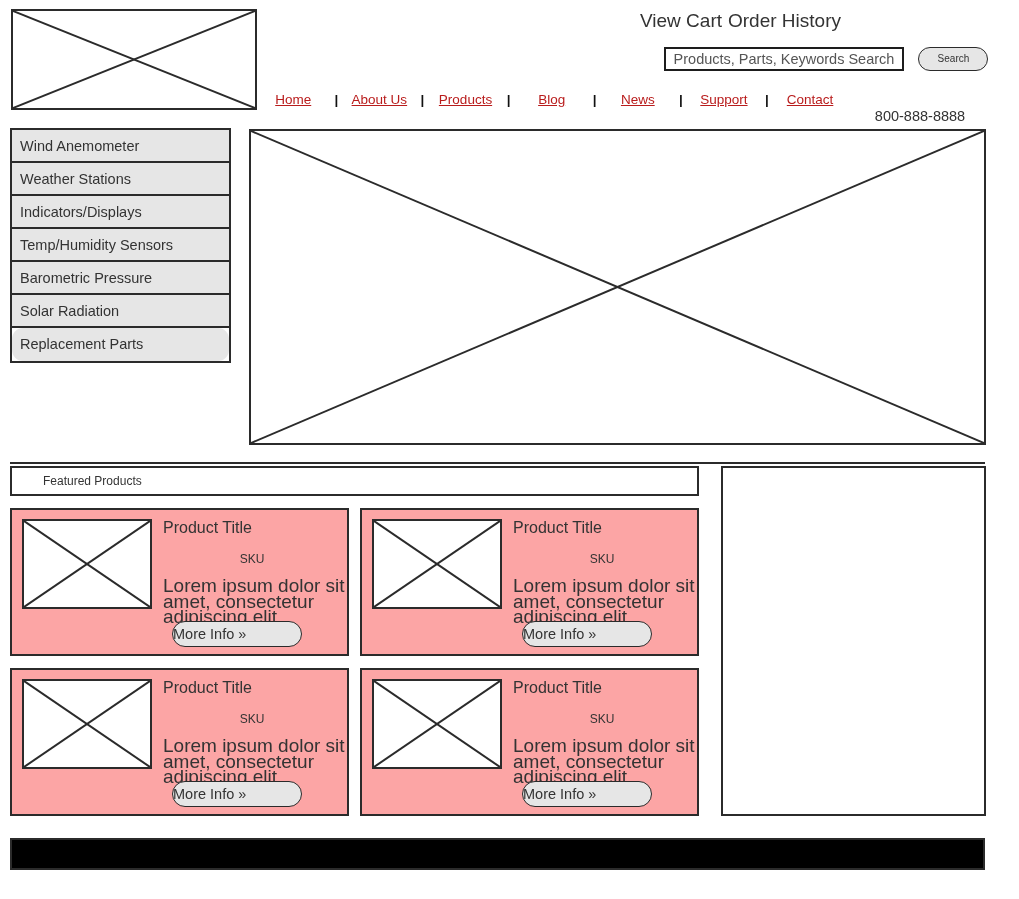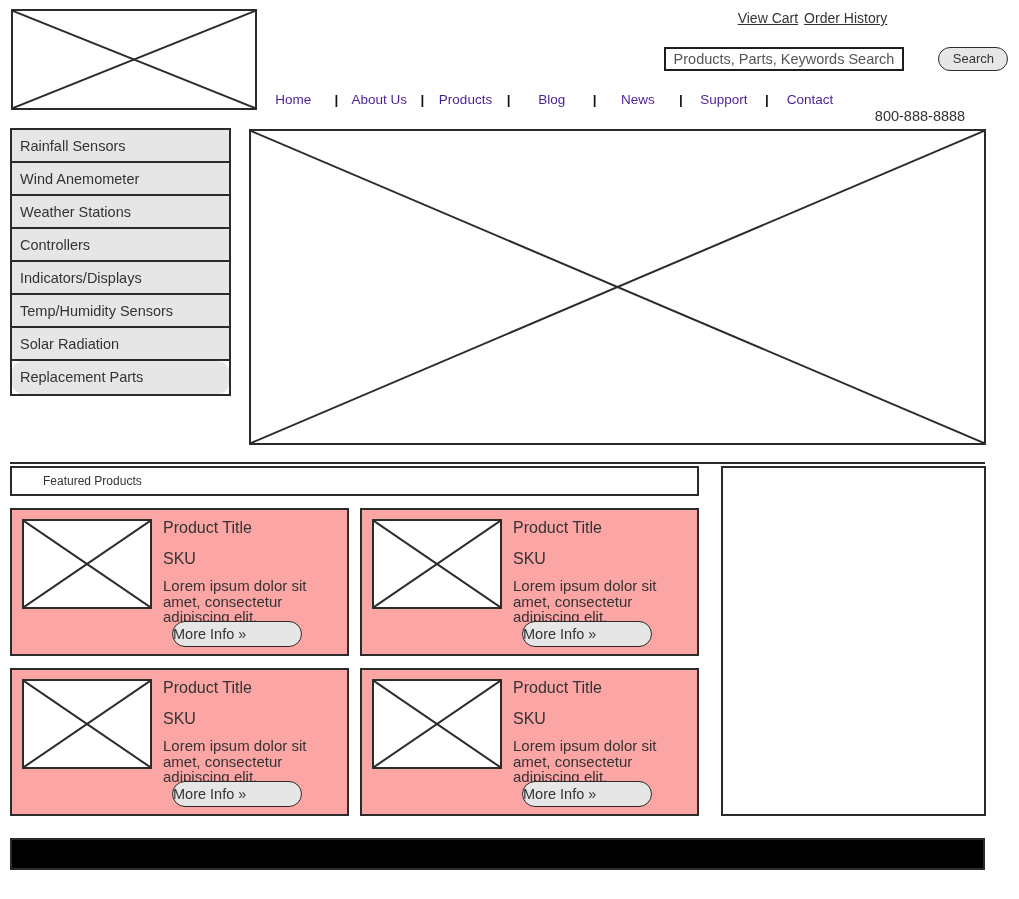--- a/index.html
+++ b/index.html
@@ -51,25 +51,24 @@
     top: 9px;
     width: 246px;
     height: 101px;
   }
 
   .utility-nav {
     position: absolute;
     left: 640px;
     top: 10px;
     width: 345px;
-    text-align: center;
-    font-size: 14px;
+    text-align: left;
+    font-size: 19px;
     color: #333333;
     white-space: nowrap;
-    text-decoration: underline;
   }
   .utility-nav span {
     cursor: pointer;
   }
   .utility-gap { display: inline-block; width: 6px; }
 
   .search-wrap {
     position: absolute;
     left: 664px;
     top: 47px;
@@ -85,47 +84,48 @@
     font-size: 14.5px;
     color: #555555;
     text-align: center;
     padding: 0 4px;
     outline: none;
     vertical-align: top;
   }
   .search-input::placeholder { color: #555555; opacity: 1; }
   .search-btn {
     display: inline-block;
-    margin-left: 30px;
+    margin-left: 10px;
     width: 70px;
     height: 24px;
     line-height: 22px;
     box-sizing: border-box;
     border: 1.5px solid #2b2b2b;
     border-radius: 12px;
     background: #e6e6e6;
     font-family: "Liberation Sans", sans-serif;
-    font-size: 13px;
+    font-size: 10px;
     color: #333333;
     text-align: center;
     vertical-align: top;
     padding: 0;
     cursor: pointer;
   }
 
   .main-nav {
     position: absolute;
     left: 262px;
     top: 92px;
     width: 560px;
     font-size: 13.5px;
     white-space: nowrap;
   }
   .main-nav a {
-    color: #4c1d95;
+    color: #b91c1c;
+    text-decoration: underline;
     cursor: pointer;
   }
   .nav-sep {
     display: inline-block;
     color: #111111;
     font-weight: bold;
     font-size: 13.5px;
   }
   .nav-cell { display: inline-block; text-align: center; }
 
@@ -232,27 +232,28 @@
     top: 8px;
     right: 6px;
   }
   .card-title {
     font-size: 16px;
     color: #333333;
     line-height: 20px;
     margin-bottom: 13px;
   }
   .card-sku {
-    font-size: 16px;
+    font-size: 12px;
     color: #333333;
     line-height: 16px;
     margin-bottom: 11px;
+    text-align: center;
   }
   .card-desc {
-    font-size: 15px;
+    font-size: 19px;
     color: #333333;
     line-height: 15.5px;
     width: 182px;
   }
   .more-btn {
     position: absolute;
     left: 160px;
     top: 111px;
     width: 130px;
     height: 26px;
@@ -312,26 +313,25 @@
   <div class="search-wrap">
     <input class="search-input" type="text" placeholder="Products, Parts, Keywords Search" style="">
     <button class="search-btn">Search</button>
   </div>
 
   <div class="main-nav"><span class="nav-cell" style="width: 62.4615px;"><a>Home</a></span><span class="nav-cell nav-sep" style="width: 23.6923px;">|</span><span class="nav-cell" style="width: 62.4615px;"><a>About Us</a></span><span class="nav-cell nav-sep" style="width: 23.6923px;">|</span><span class="nav-cell" style="width: 62.4615px;"><a>Products</a></span><span class="nav-cell nav-sep" style="width: 23.6923px;">|</span><span class="nav-cell" style="width: 62.4615px;"><a>Blog</a></span><span class="nav-cell nav-sep" style="width: 23.6923px;">|</span><span class="nav-cell" style="width: 62.4615px;"><a>News</a></span><span class="nav-cell nav-sep" style="width: 23.6923px;">|</span><span class="nav-cell" style="width: 62.4615px;"><a>Support</a></span><span class="nav-cell nav-sep" style="width: 23.6923px;">|</span><span class="nav-cell" style="width: 62.4615px;"><a>Contact</a></span></div>
 
   <div class="phone">800-888-8888</div>
 
   <div class="cat-list">
-      <div class="cat-item">Rainfall Sensors</div>
       <div class="cat-item">Wind Anemometer</div>
       <div class="cat-item">Weather Stations</div>
-      <div class="cat-item">Controllers</div>
       <div class="cat-item">Indicators/Displays</div>
       <div class="cat-item">Temp/Humidity Sensors</div>
+      <div class="cat-item">Barometric Pressure</div>
       <div class="cat-item">Solar Radiation</div>
       <div class="cat-item">Replacement Parts</div>
     </div>
 
   <div class="ph hero">
     <svg viewBox="0 0 737 316" preserveAspectRatio="none">
       <line x1="0" y1="0" x2="737" y2="316"></line>
       <line x1="737" y1="0" x2="0" y2="316"></line>
     </svg>
   </div>

